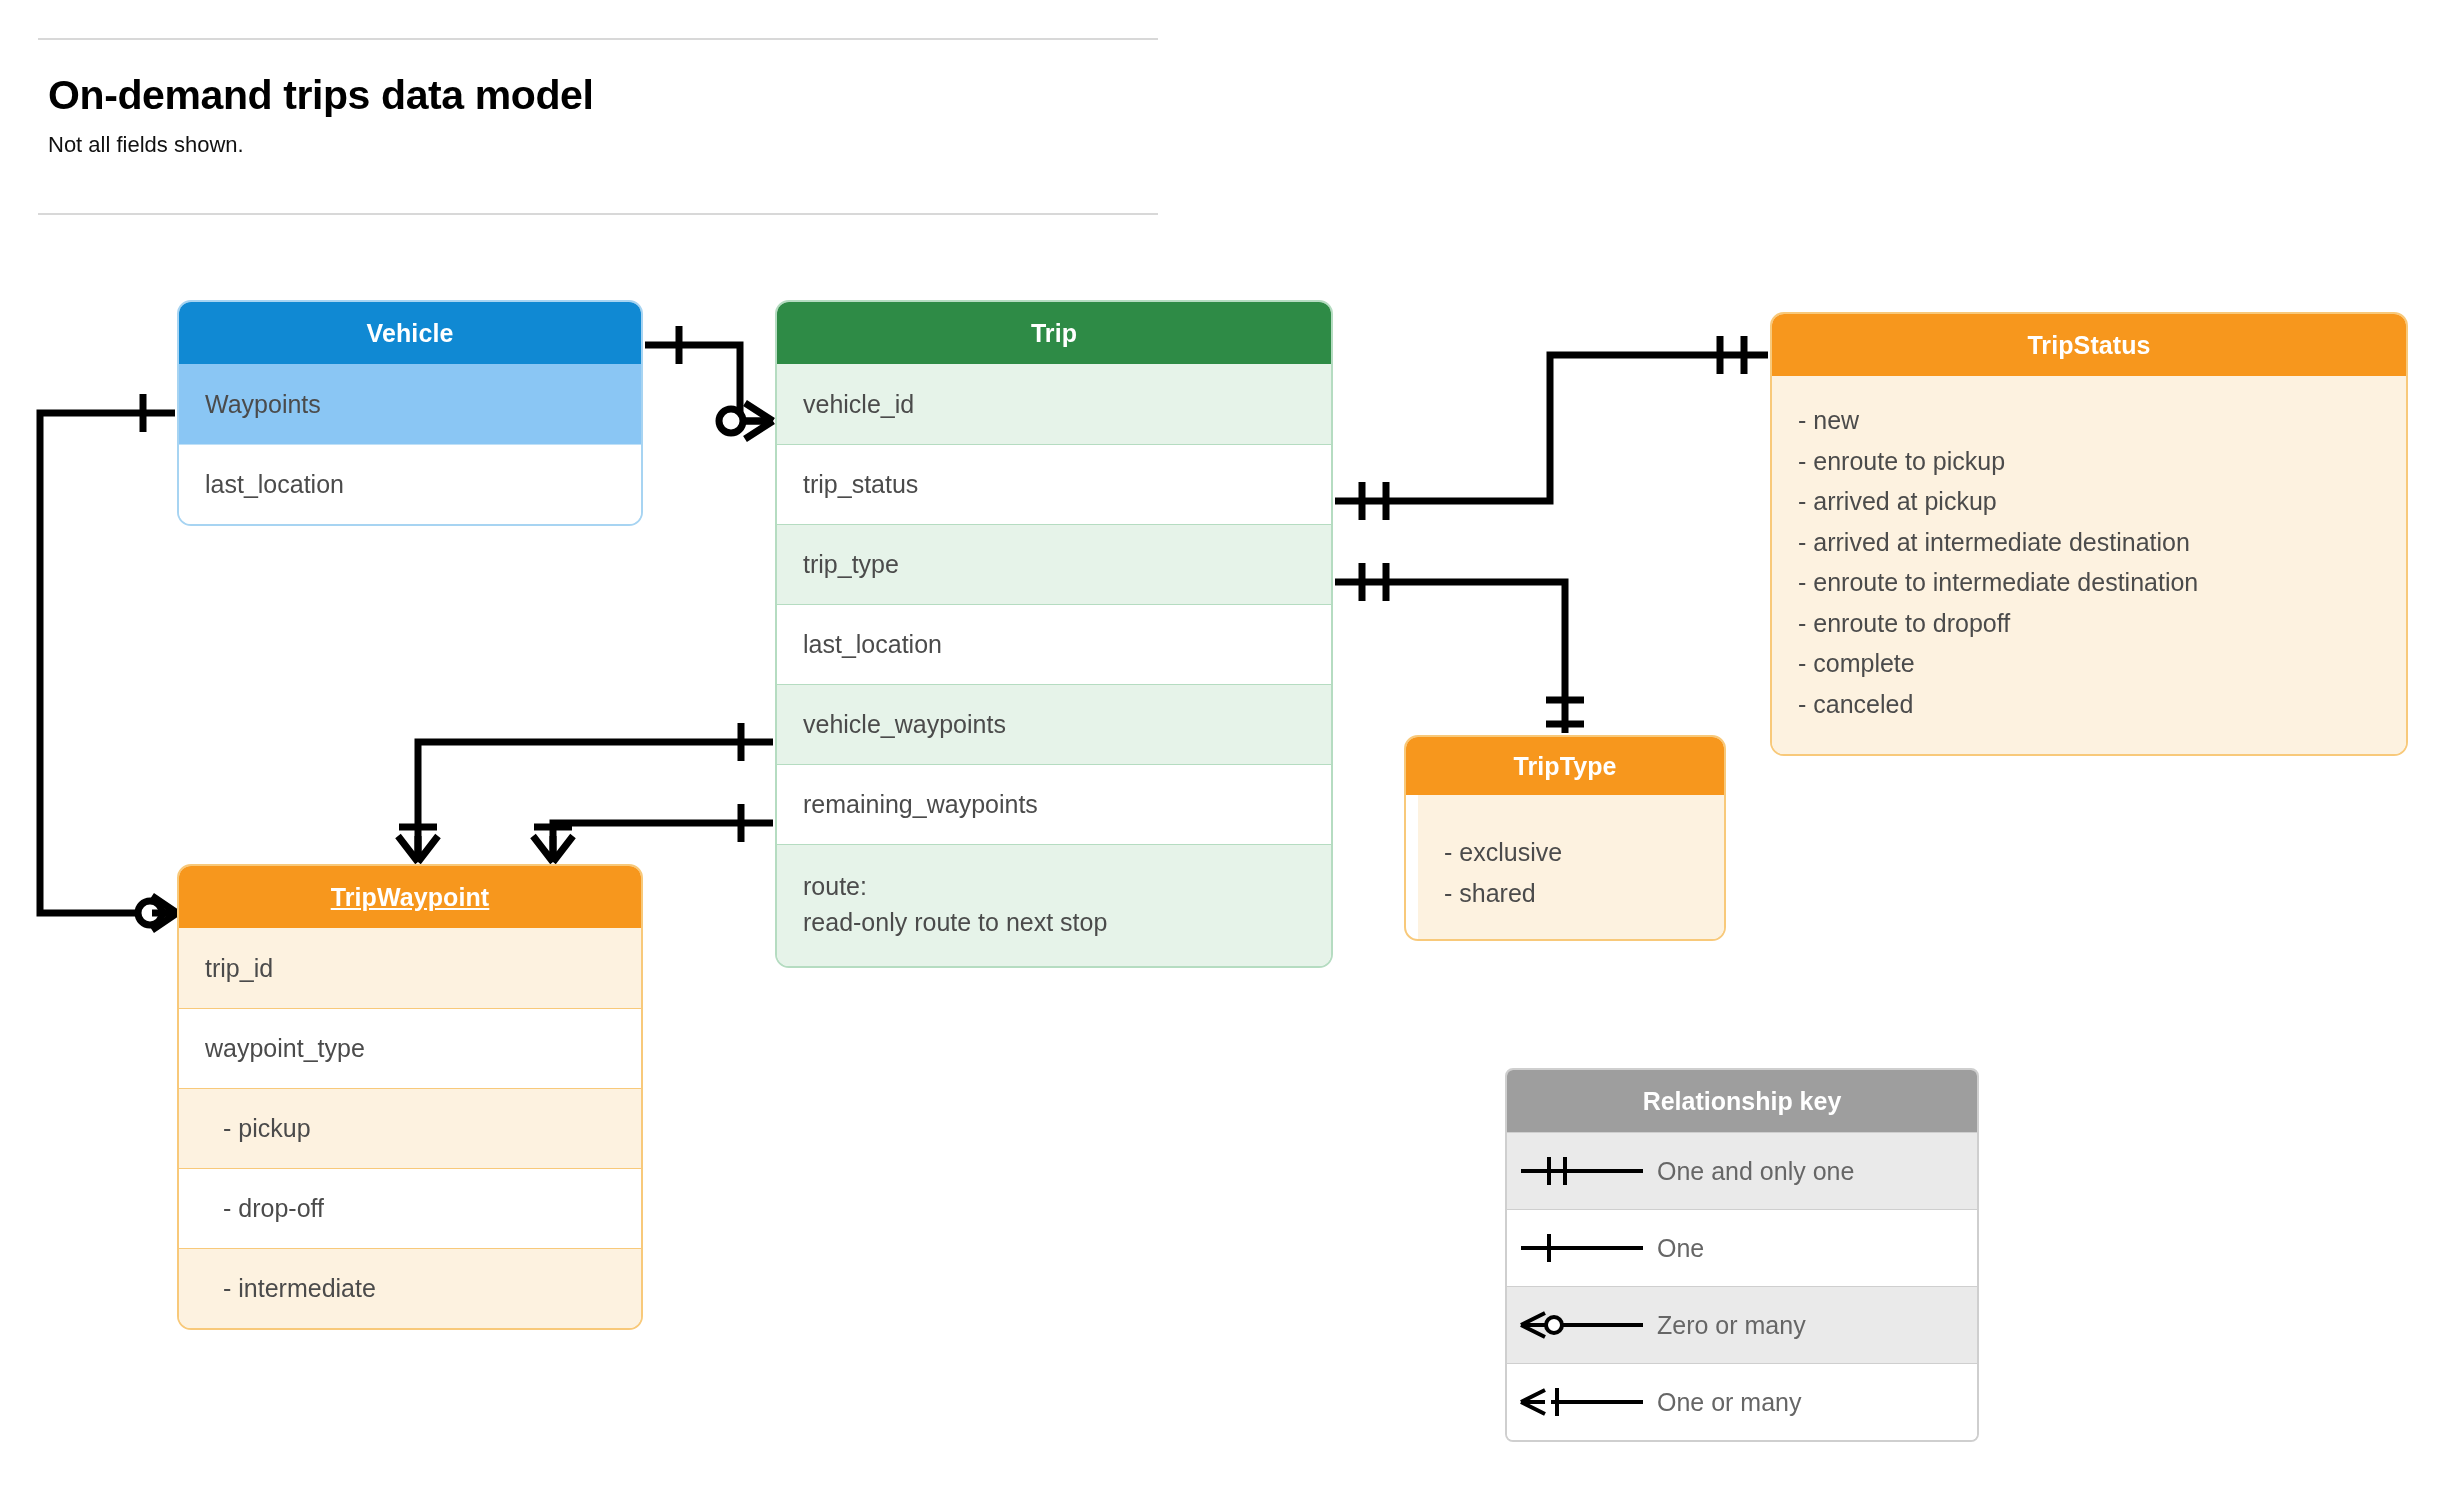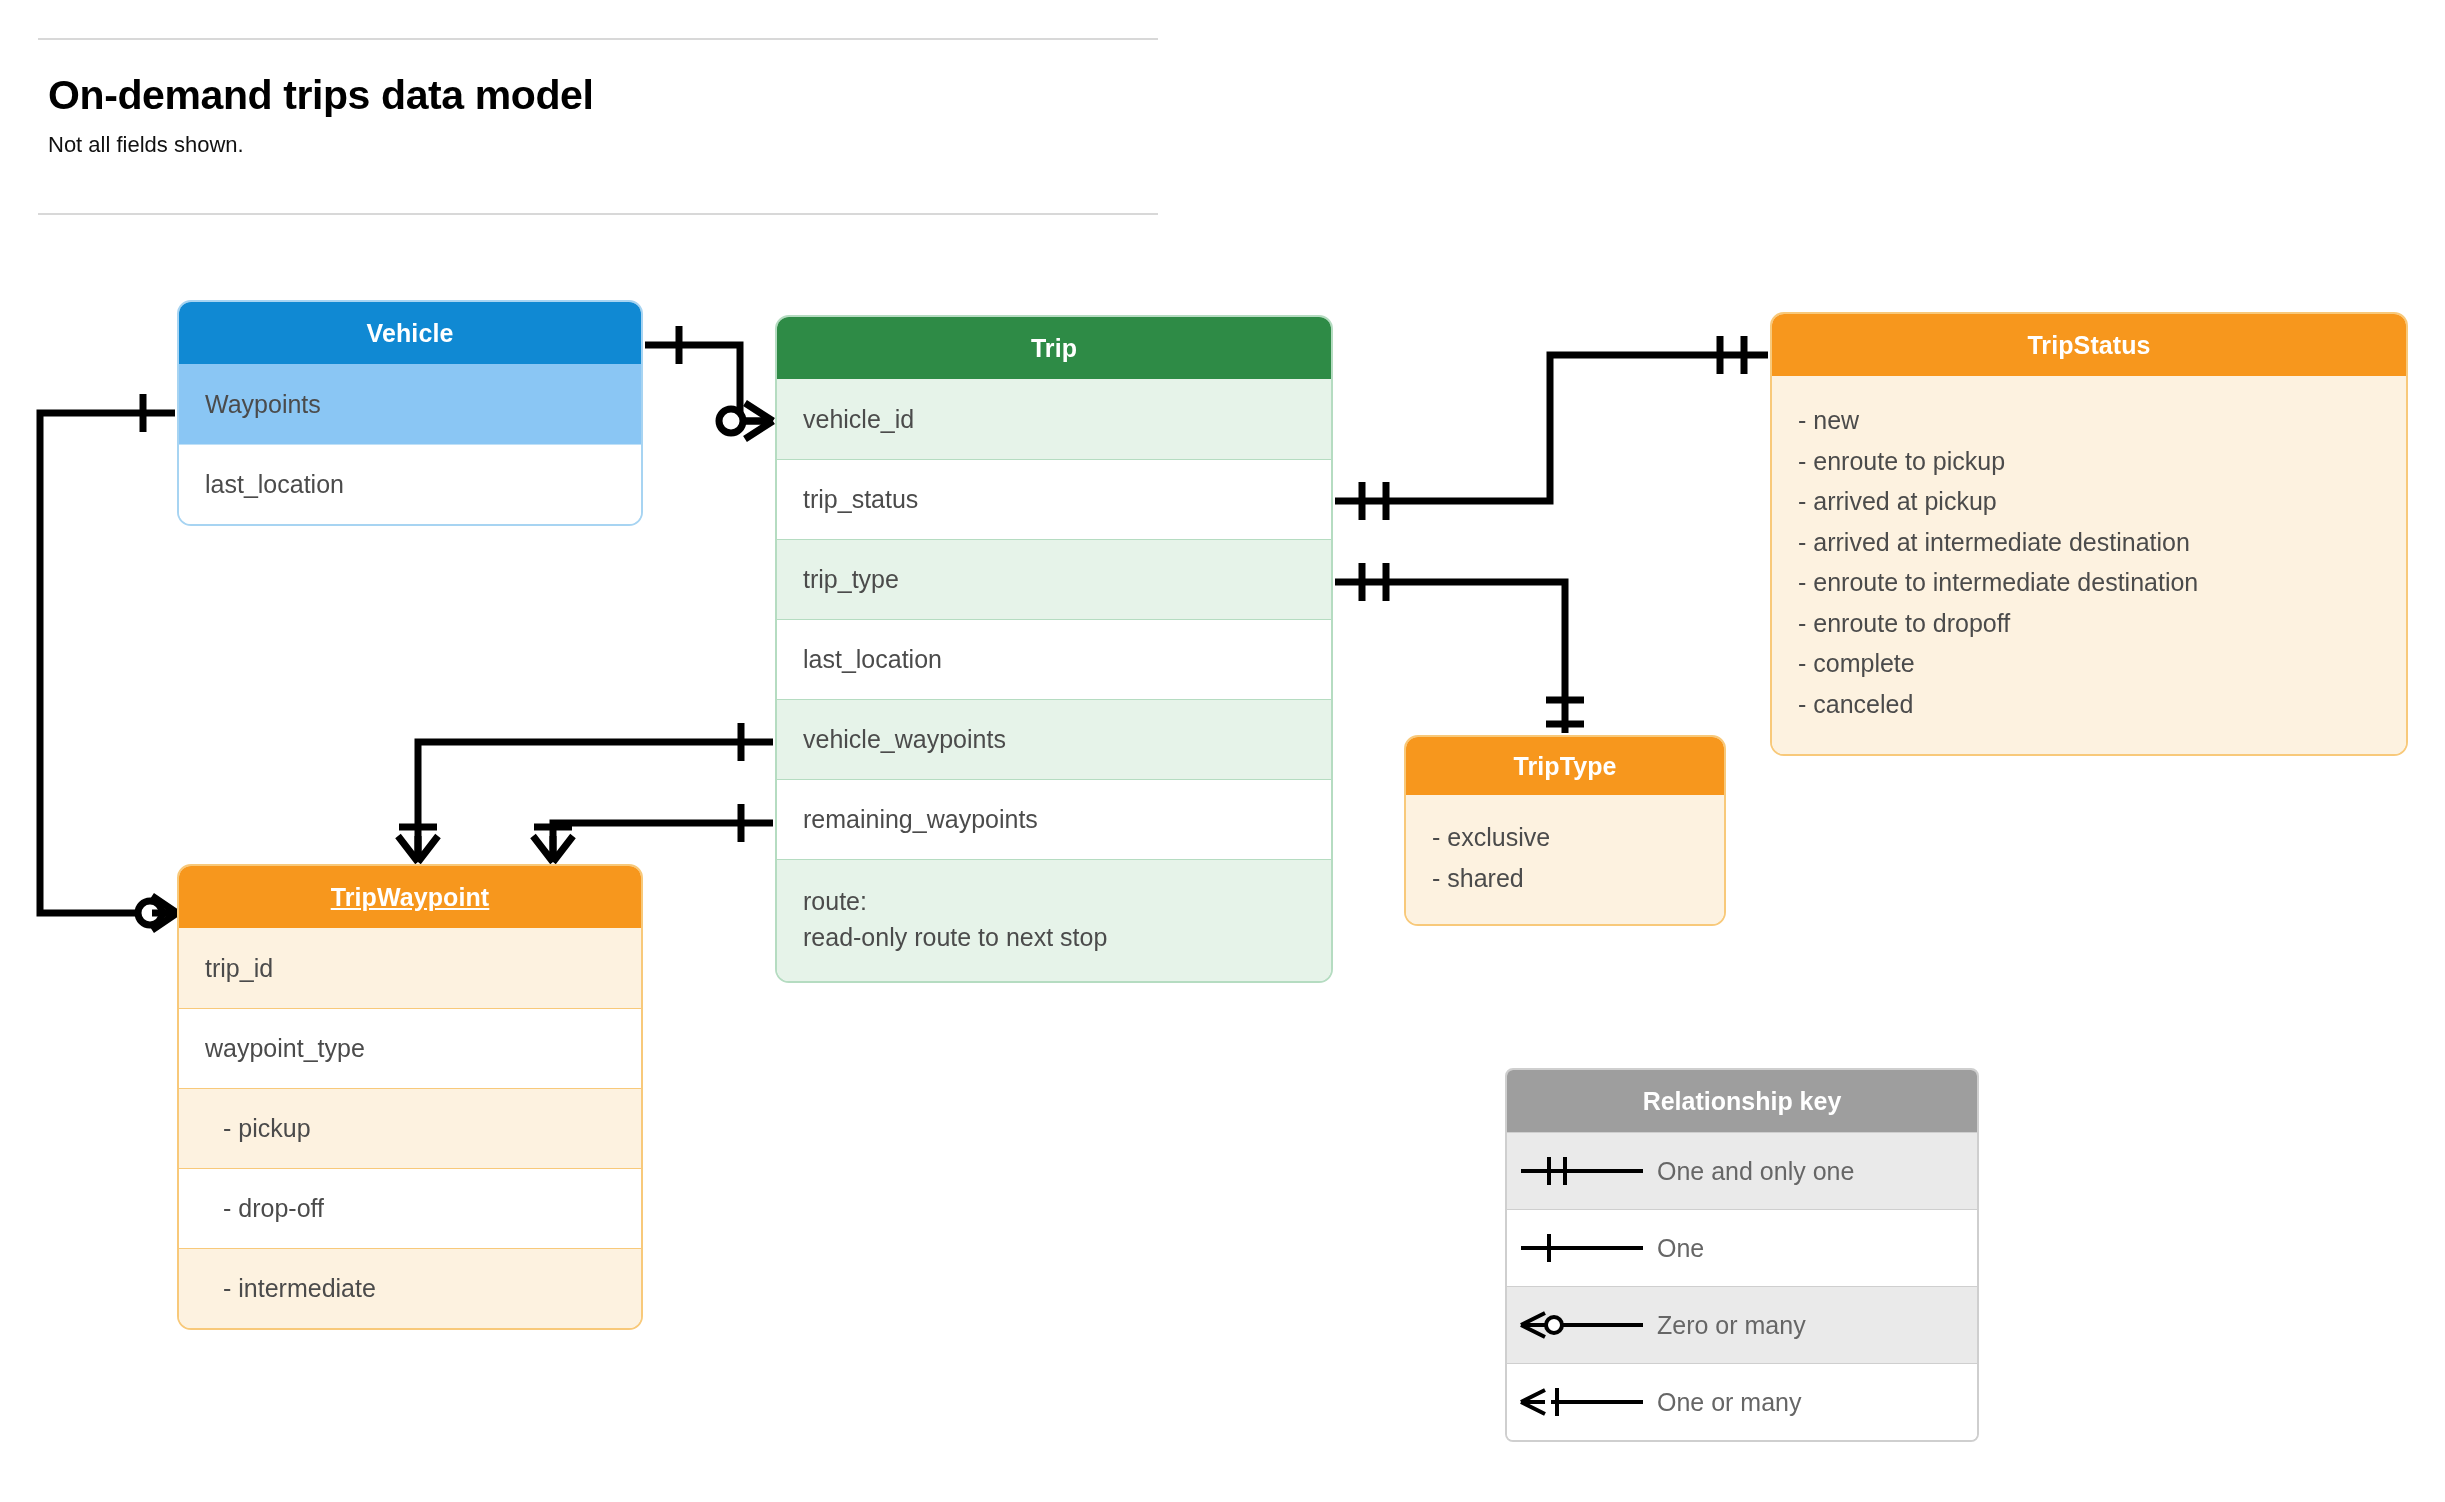--- a/index.html
+++ b/index.html
@@ -41,21 +41,21 @@
   .row.tall{height:auto;padding-top:24px;padding-bottom:26px;display:block;line-height:1.42;}
   .row .sub{display:block;}
 
   
   #vehicle{left:177px;top:300px;width:466px;border:2px solid #a7d4f2;}
   #vehicle .entity-head{background:#1089d3;}
   #vehicle .row{border-top:1px solid #bfe0f7;background:#ffffff;}
   #vehicle .row.hl{background:#8ac6f4;border-top:none;}
 
   
-  #trip{left:775px;top:300px;width:558px;border:2px solid #b5dcc1;margin-top:15px;}
+  #trip{left:775px;top:300px;width:558px;border:2px solid #b5dcc1;}
   #trip .entity-head{background:#2e8b46;}
   #trip .row{border-top:1px solid #b5dcc1;background:#ffffff;}
   #trip .row.alt{background:#e6f3e9;}
   #trip .row:first-child{border-top:none;}
 
   
   #tripwaypoint{left:177px;top:864px;width:466px;border:2px solid #f8c97a;}
   #tripwaypoint .entity-head{background:#f7971d;text-decoration:underline;}
   #tripwaypoint .row{border-top:1px solid #f8c97a;background:#ffffff;}
   #tripwaypoint .row.alt{background:#fdf2e0;}
@@ -64,21 +64,21 @@
 
   
   #tripstatus{left:1770px;top:312px;width:638px;border:2px solid #f8c97a;}
   #tripstatus .entity-head{background:#f7971d;}
   #tripstatus .body{background:#fdf2e0;padding:24px 26px 30px 26px;}
   #tripstatus .li{font-size:25px;color:#4b4b4b;line-height:1.62;white-space:nowrap;}
 
   
   #triptype{left:1404px;top:735px;width:322px;border:2px solid #f8c97a;}
   #triptype .entity-head{background:#f7971d;height:58px;line-height:58px;}
-  #triptype .body{background:#fdf2e0;padding:22px 26px 26px 26px;}
+  #triptype .body{background:#fdf2e0;padding:37px 26px 26px 26px;margin-left:12px;}
   #triptype .li{font-size:25px;color:#4b4b4b;line-height:1.62;white-space:nowrap;}
 
   
   #legend{position:absolute;left:1505px;top:1068px;width:474px;border:2px solid #cfcfcf;border-radius:8px;overflow:hidden;box-sizing:border-box;}
   #legend .legend-head{
     background:#9e9e9e;color:#ffffff;height:62px;line-height:62px;
     text-align:center;font-size:25px;font-weight:700;
   }
   #legend .lrow{
     display:flex;align-items:center;height:76px;border-top:1px solid #cfcfcf;

